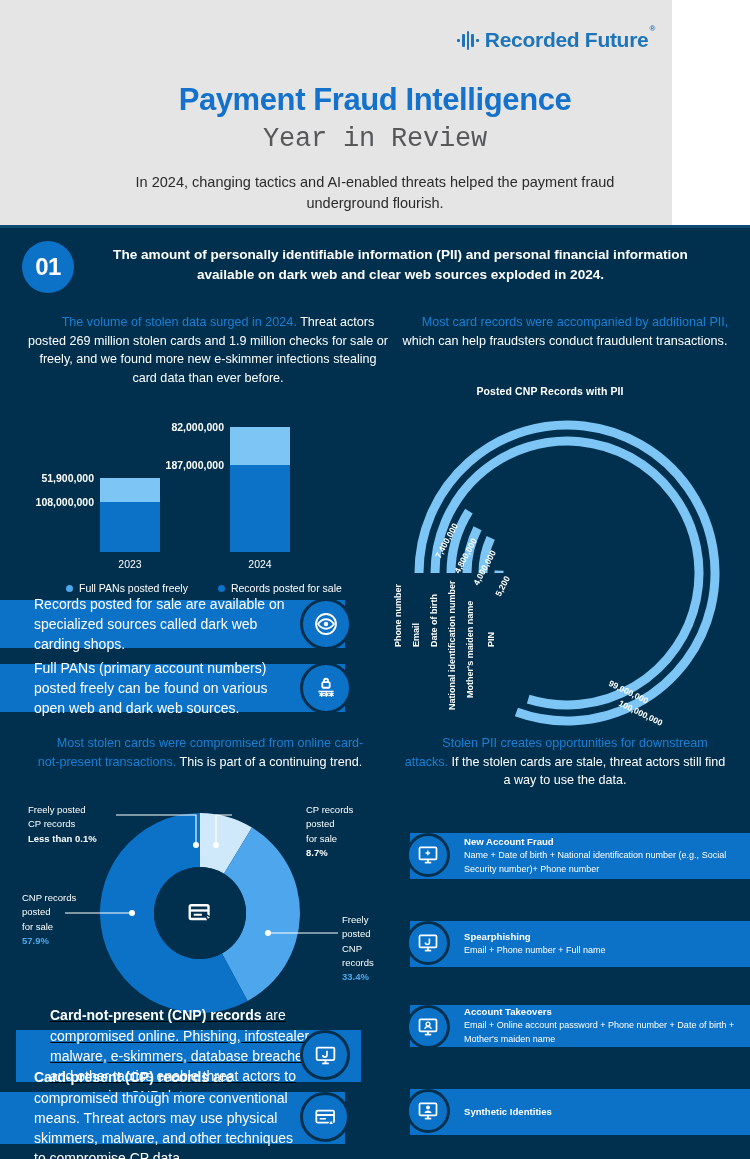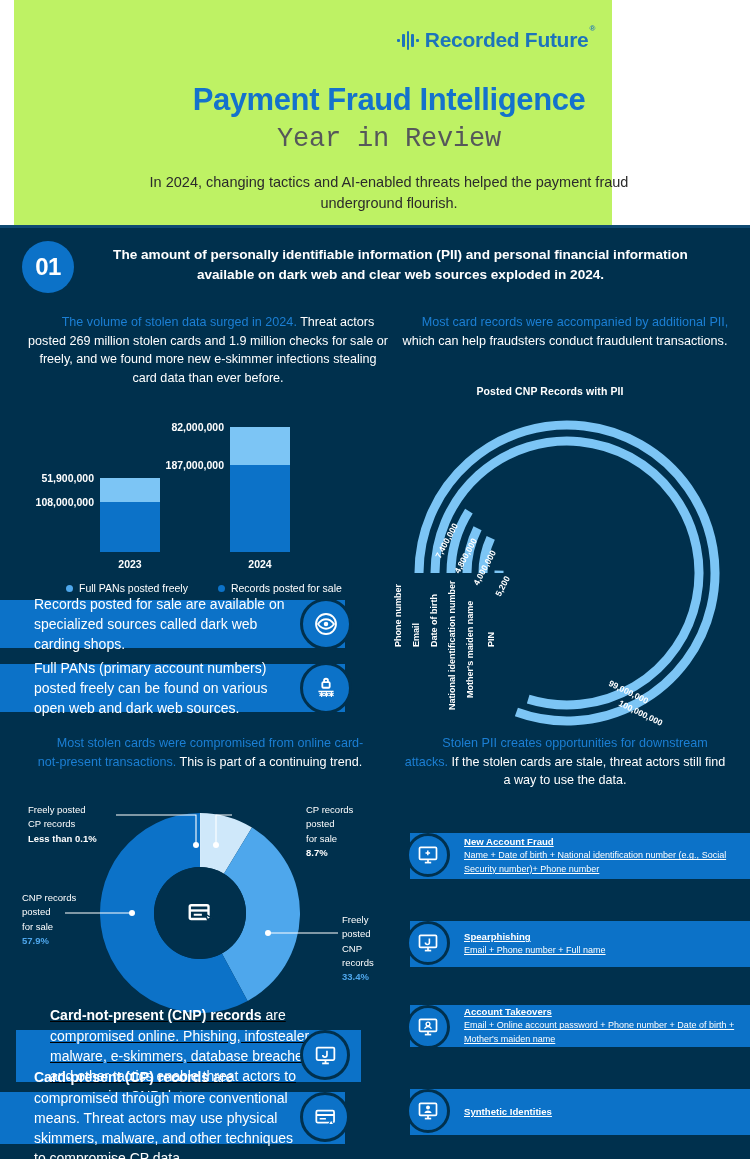--- a/index.html
+++ b/index.html
@@ -4,21 +4,21 @@
 <style>
   * { margin:0; padding:0; box-sizing:border-box; }
   html,body { background:#ffffff; }
   body {
     width:750px; height:1159px; position:relative; overflow:hidden;
     font-family:"Liberation Sans", sans-serif;
     -webkit-font-smoothing:antialiased;
   }
 
   
-  .header { position:absolute; left:14px; top:0; width:598px; height:225px; background:#bef264; }
+  .header { position:absolute; left:0; top:0; width:672px; height:225px; background:#e5e5e5; }
   .logo { position:absolute; right:18px; top:28px; display:flex; align-items:center; gap:6px; }
   .logo-mark { display:flex; align-items:flex-end; gap:2.2px; height:20px; }
   .logo-mark i { display:block; width:2.6px; background:#1d74bb; border-radius:1px; }
   .logo-mark i:nth-child(1){height:3px;margin-bottom:8px;}
   .logo-mark i:nth-child(2){height:13px;margin-bottom:3px;}
   .logo-mark i:nth-child(3){height:19px;margin-bottom:0px;}
   .logo-mark i:nth-child(4){height:13px;margin-bottom:3px;}
   .logo-mark i:nth-child(5){height:3px;margin-bottom:8px;}
   .logo-text { font-size:21px; font-weight:bold; color:#1d74bb; letter-spacing:-0.3px; position:relative; }
   .logo-text sup { font-size:8px; position:relative; top:-8px; left:1px; }
@@ -46,21 +46,21 @@
   .blurb .hl { color:#1b7fd4;margin-left:20px; }
   .blurb-left { left:28px; top:313px; width:360px; }
   .blurb-right { left:400px; top:313px; width:330px; }
 
   
   .barchart { position:absolute; left:30px; top:390px; width:350px; height:200px; }
   .bar-group { position:absolute; bottom:38px; }
   .bar-seg { width:100%; }
   .bar-lo { background:#0c72c8; }
   .bar-hi { background:#7cc5f5; }
-  .bar-xlabel { position:absolute; bottom:20px; width:100%; text-align:center; color:#fff; font-size:10.5px; font-weight:bold; }
+  .bar-xlabel { position:absolute; bottom:20px; width:100%; text-align:center; color:#fff; font-size:10.5px; font-weight:normal; }
   .bar-val { position:absolute; color:#fff; font-size:10.5px; font-weight:bold; white-space:nowrap; text-align:right; }
   .legend { position:absolute; left:36px; bottom:-4px; display:flex; gap:30px; align-items:center; }
   .legend-item { display:flex; align-items:center; gap:6px; color:#fff; font-size:10.5px; }
   .legend-dot { width:7px; height:7px; border-radius:50%; }
 
   
   .arcchart { position:absolute; left:385px; top:385px; width:365px; height:335px; }
   .arc-title { position:absolute; left:0; top:0; width:330px; text-align:center; color:#fff;
      font-size:10.5px; font-weight:bold; letter-spacing:0.1px; }
   .arc-lab { position:absolute; color:#fff; font-size:9px; font-weight:bold; white-space:nowrap;
@@ -78,21 +78,21 @@
   
   .donut-wrap { position:absolute; left:20px; top:795px; width:375px; height:230px; }
   .d-lab { position:absolute; color:#fff; font-size:9.5px; line-height:1.5; }
   .d-lab .pct { color:#4ea7ec; font-weight:bold; }
   .d-lab .pctw { color:#fff; font-weight:bold; }
 
   
   .fcard { position:absolute; left:410px; width:340px; background:#0c72c8; display:flex; align-items:center; }
   .fcard-ic { position:absolute; left:0px; width:44px; height:44px; border-radius:50%; background:#0c72c8;
      border:3px solid #00304d; display:flex; align-items:center; justify-content:center; }
-  .fcard-body { padding-left:54px; padding-right:10px; color:#fff;text-decoration:underline; }
+  .fcard-body { padding-left:54px; padding-right:10px; color:#fff; }
   .fcard-title { font-size:9.6px; font-weight:bold; margin-bottom:2px; }
   .fcard-desc { font-size:9px; line-height:1.45; }
   .fcard-desc .fake { color:#7cb8e8; }
 
   svg { display:block; overflow:visible; }
 </style>
 </head>
 <body>
 
 <div class="header">

